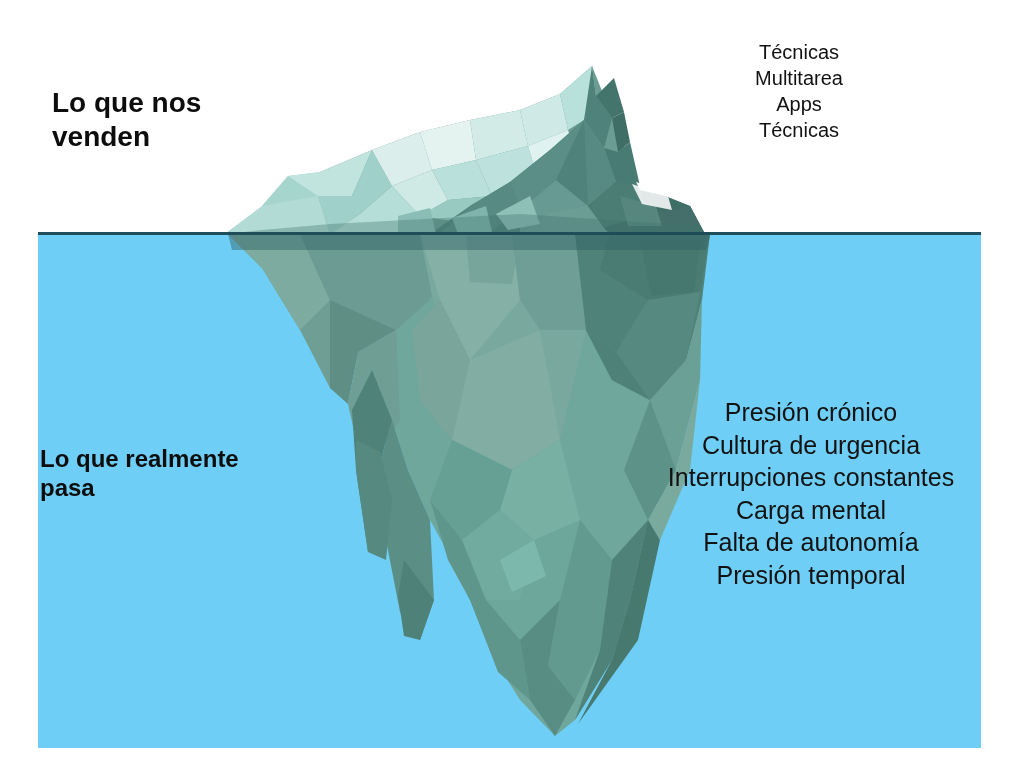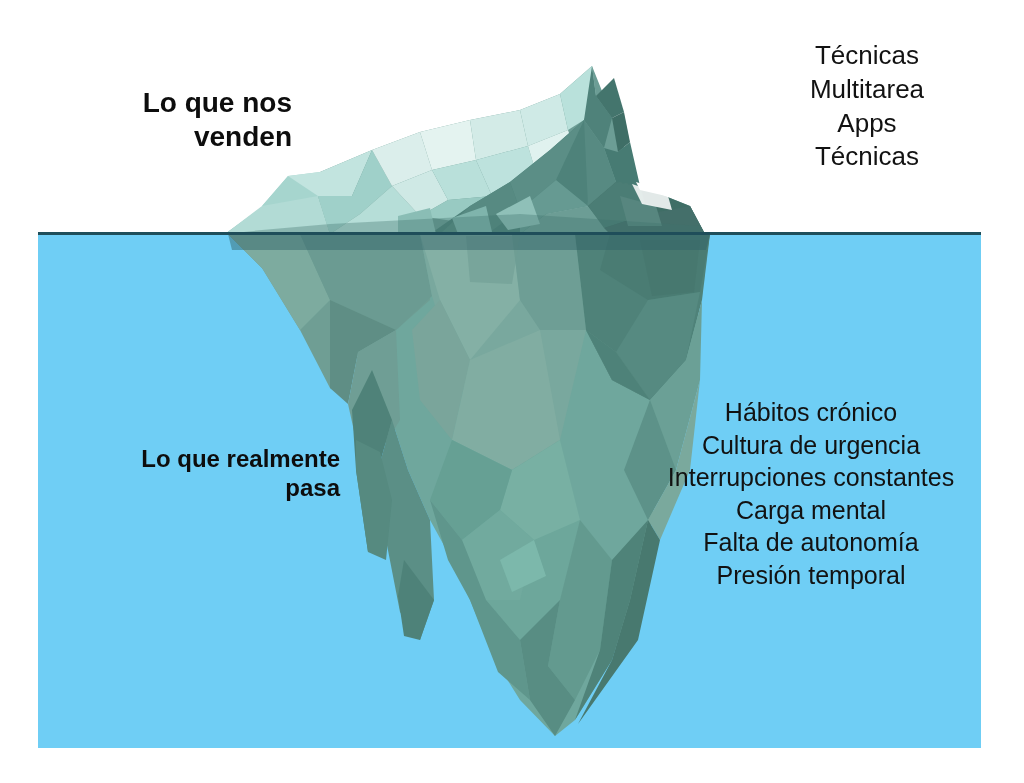--- a/index.html
+++ b/index.html
@@ -48,21 +48,21 @@
     width: 1024px;
     height: 783px;
     pointer-events: none;
   }
 
   
   .label-bold {
     position: absolute;
     font-weight: bold;
     color: #0d0d0d;
-    text-align: right;
+    text-align: left;
     line-height: 1.22;
     white-space: pre-line;
   }
   #label-above {
     left: 52px;
     top: 86px;
     width: 240px;
     font-size: 28px;
   }
   #label-below {
@@ -72,24 +72,24 @@
     font-size: 24px;
   }
 
   .list-block {
     position: absolute;
     text-align: center;
     color: #121212;
     line-height: 1.30;
   }
   #list-above {
-    left: 724px;
+    left: 656px;
     top: 39px;
     width: 286px;
-    font-size: 26px;
+    font-size: 20px;
   }
   #list-below {
     left: 630px;
     top: 396px;
     width: 362px;
     font-size: 25px;
   }
   .list-block .line {
     display: block;
     white-space: nowrap;
@@ -212,21 +212,21 @@
 pasa</div>
 
   <div class="list-block" id="list-above">
     <span class="line">Técnicas</span>
     <span class="line">Multitarea</span>
     <span class="line">Apps</span>
     <span class="line">Técnicas</span>
   </div>
 
   <div class="list-block" id="list-below">
-    <span class="line">Hábitos crónico</span>
+    <span class="line">Presión crónico</span>
     <span class="line">Cultura de urgencia</span>
     <span class="line">Interrupciones constantes</span>
     <span class="line">Carga mental</span>
     <span class="line">Falta de autonomía</span>
     <span class="line">Presión temporal</span>
   </div>
 
 </div>
 
 </body></html>

